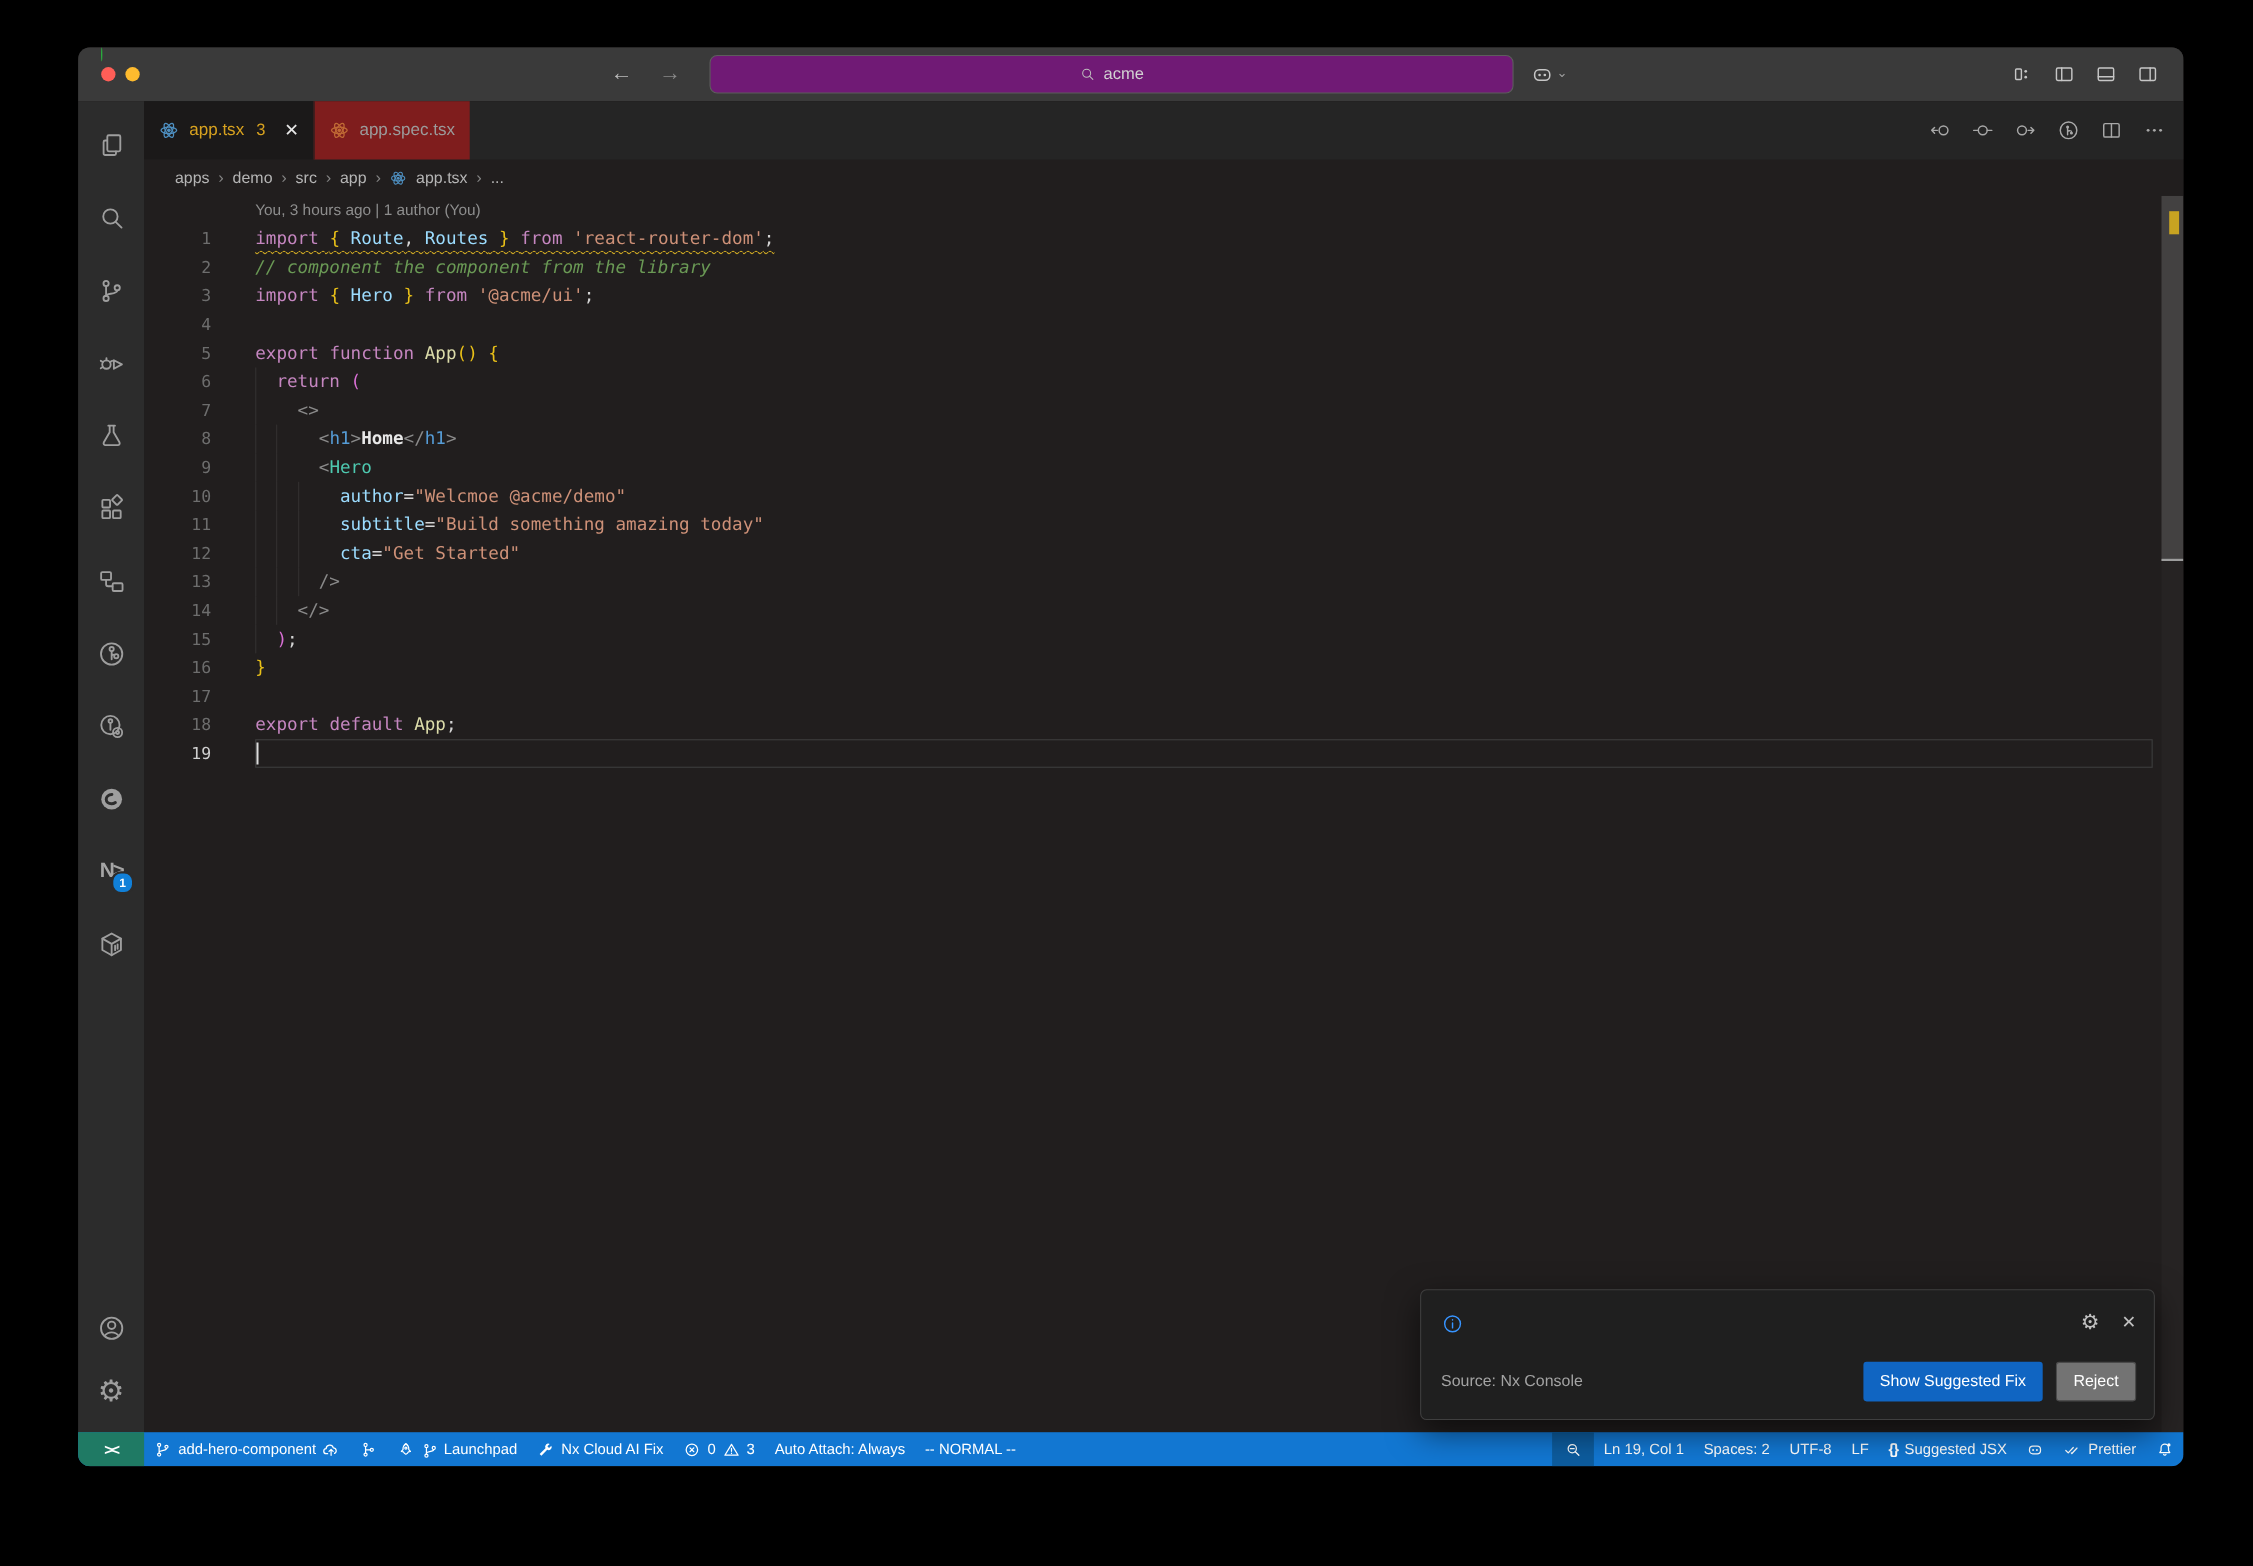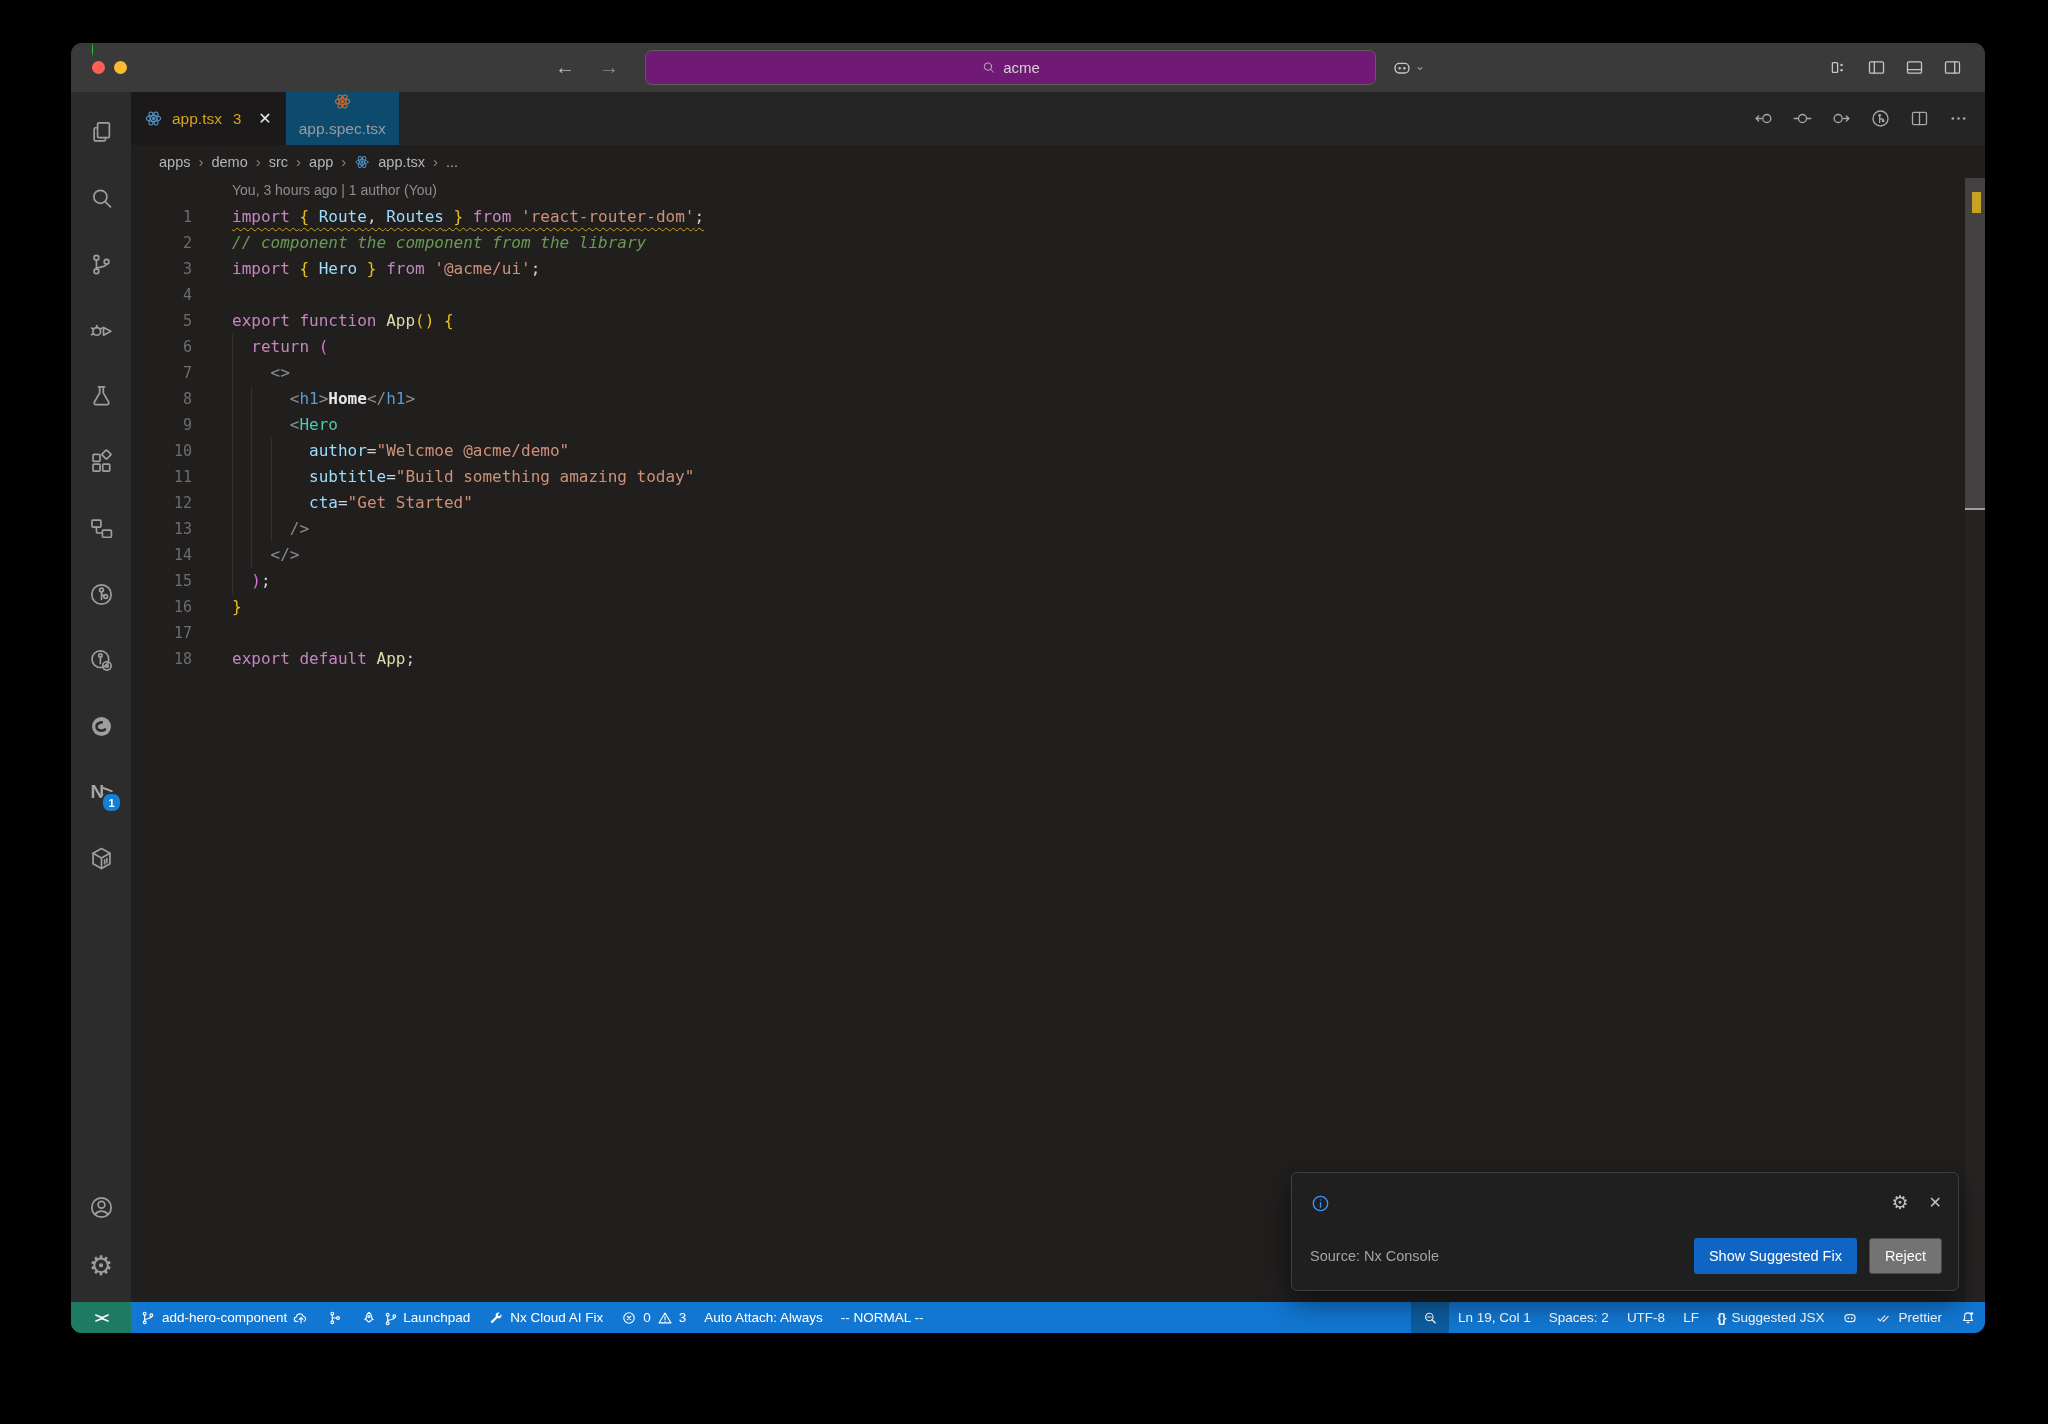--- a/index.html
+++ b/index.html
@@ -38,21 +38,21 @@
   .ab-bottom{margin-top:auto;margin-bottom:8px;display:flex;flex-direction:column;align-items:center;}
   .ab-bottom .ab-item{height:58px}
   .gear-glyph{font-size:27px;line-height:1;color:#9e9e9e;font-family:"DejaVu Sans",sans-serif;}
 
   .editorcol{flex:1;display:flex;flex-direction:column;min-width:0;background:#211e1e;}
 
   
   .tabstrip{height:53px;background:#252525;display:flex;align-items:stretch;flex:none;}
   .tab{display:flex;align-items:center;padding:0 13px;gap:9px;font-size:15.5px;}
   .tab.active{background:#1b1919;color:#d8a21f;}
-  .tab.inactive{background:#0c4a6e;color:#9b9b9b;border-left:1px solid #1f1f1f;flex-direction:column;}
+  .tab.inactive{background:#7f1d1d;color:#9b9b9b;border-left:1px solid #1f1f1f;}
   .tab .ficon{width:19px;height:19px}
   .tab .ficon.blue{color:#4e8fc0}.tab .ficon.orange{color:#c06a35}
   .tab-badge{font-size:15px;margin-left:2px;}
   .tab-close{color:#e8e8e8;font-size:16px;margin-left:8px;}
   .editor-actions{margin-left:auto;margin-right:16px;display:flex;align-items:center;gap:18px;color:#a8a8a8;}
   .editor-actions svg{width:21px;height:21px}
 
   
   .breadcrumbs{height:33px;display:flex;align-items:center;padding-left:28px;gap:8px;
     font-size:14.5px;color:#b5b5b5;flex:none;}
@@ -406,20 +406,21 @@
             <div class="line"><span class="ln">9</span><span class="lc"><span class="g" style="left: 0ch;"></span><span class="g" style="left: 2ch;"></span><span class="tx">      </span><span class="pu">&lt;</span><span class="cp">Hero</span></span></div>
             <div class="line"><span class="ln">10</span><span class="lc"><span class="g" style="left: 0ch;"></span><span class="g" style="left: 2ch;"></span><span class="g" style="left: 4ch;"></span><span class="tx">        </span><span class="id">author</span><span class="tx">=</span><span class="st">"Welcmoe @acme/demo"</span></span></div>
             <div class="line"><span class="ln">11</span><span class="lc"><span class="g" style="left: 0ch;"></span><span class="g" style="left: 2ch;"></span><span class="g" style="left: 4ch;"></span><span class="tx">        </span><span class="id">subtitle</span><span class="tx">=</span><span class="st">"Build something amazing today"</span></span></div>
             <div class="line"><span class="ln">12</span><span class="lc"><span class="g" style="left: 0ch;"></span><span class="g" style="left: 2ch;"></span><span class="g" style="left: 4ch;"></span><span class="tx">        </span><span class="id">cta</span><span class="tx">=</span><span class="st">"Get Started"</span></span></div>
             <div class="line"><span class="ln">13</span><span class="lc"><span class="g" style="left: 0ch;"></span><span class="g" style="left: 2ch;"></span><span class="g" style="left: 4ch;"></span><span class="tx">      </span><span class="pu">/&gt;</span></span></div>
             <div class="line"><span class="ln">14</span><span class="lc"><span class="g" style="left: 0ch;"></span><span class="g" style="left: 2ch;"></span><span class="tx">    </span><span class="pu">&lt;/&gt;</span></span></div>
             <div class="line"><span class="ln">15</span><span class="lc"><span class="g" style="left: 0ch;"></span><span class="tx">  </span><span class="b2">)</span><span class="tx">;</span></span></div>
             <div class="line"><span class="ln">16</span><span class="lc"><span class="b1">}</span></span></div>
             <div class="line"><span class="ln">17</span><span class="lc"></span></div>
             <div class="line"><span class="ln">18</span><span class="lc"><span class="kw">export </span><span class="kw">default </span><span class="fn">App</span><span class="tx">;</span></span></div>
+            <div class="line current"><span class="ln">19</span><span class="lc"><span class="cursor"></span></span></div>
           </div>
         <div class="sb-track">
           <div class="sb-thumb"></div>
           <div class="sb-cursorline"></div>
           <div class="sb-warn"></div>
         </div>
       </div>
     </div>
   </div>
 

